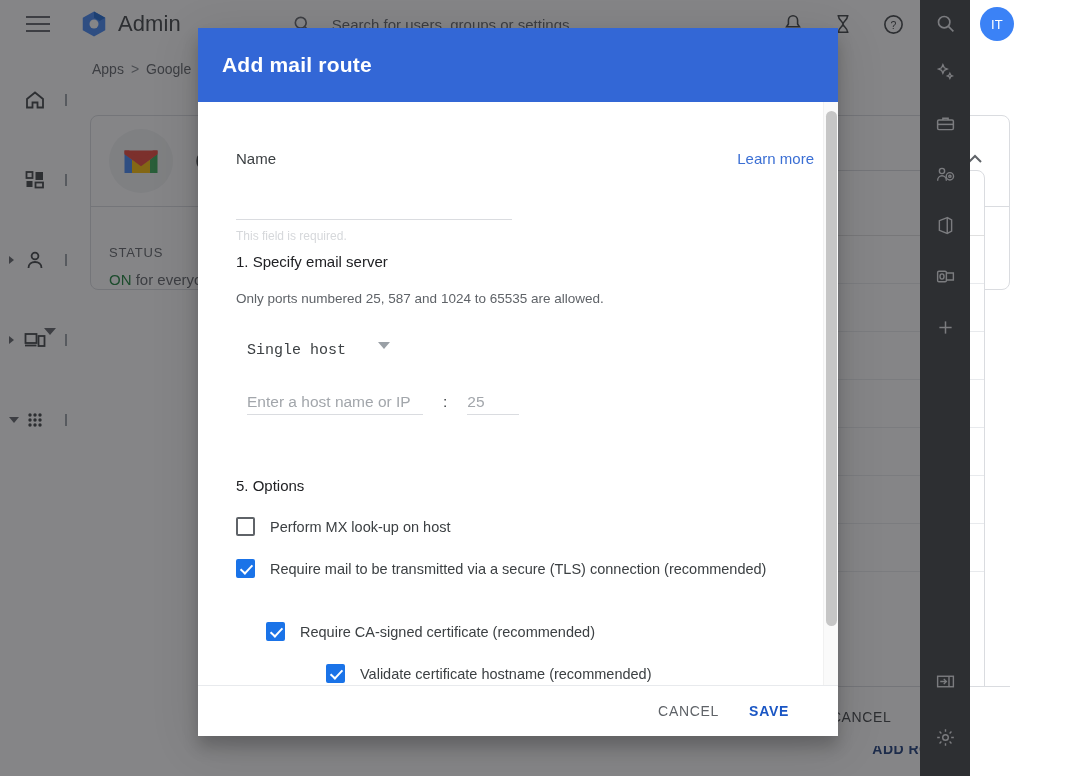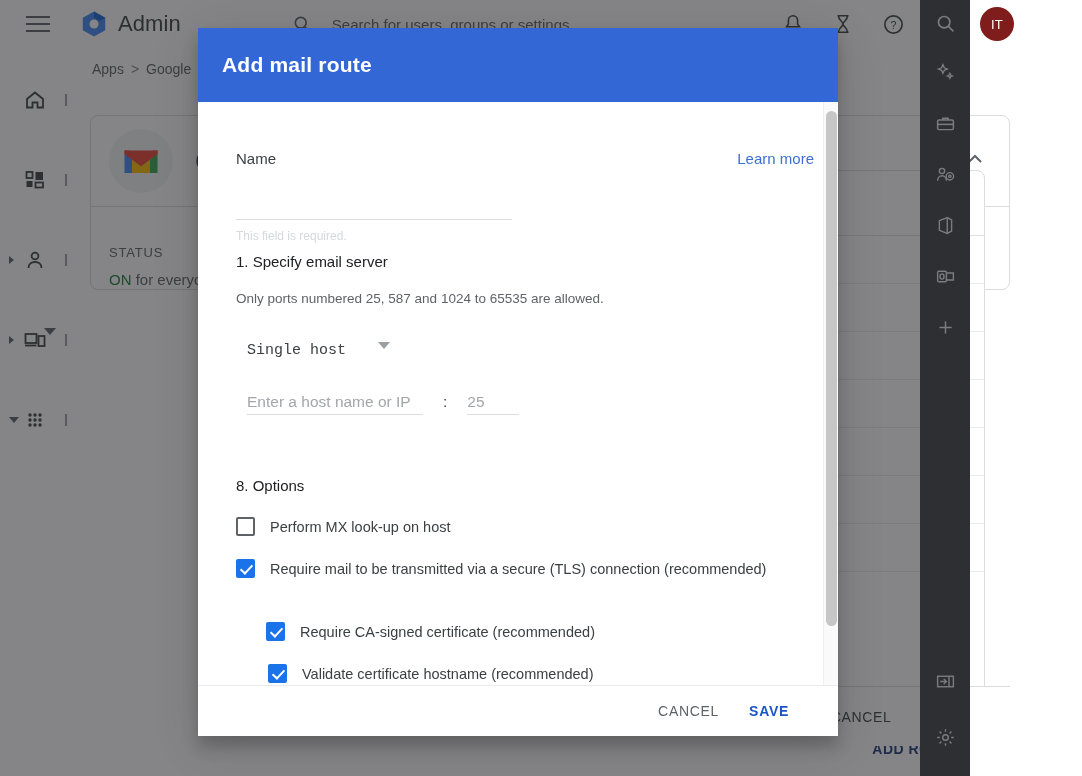--- a/index.html
+++ b/index.html
@@ -32,21 +32,21 @@
   .search-wrap {
     display: flex; align-items: center; gap: 20px;
     margin-left: 111px; width: 288px; height: 40px;
   }
   .search-input-txt { font-size: 15px; color: #5f6368; white-space: nowrap; }
 
   .hdr-icons { display: flex; align-items: center; gap: 24px; margin-left: auto; margin-right: 18px; }
   .hdr-ico { width: 26px; height: 26px; display: flex; align-items: center; justify-content: center; cursor: pointer; }
   .avatar {
     width: 34px; height: 34px; border-radius: 50%;
-    background: #7f1d1d; color: #fff; font-size: 13px; letter-spacing: .3px;
+    background: #3b82f6; color: #fff; font-size: 13px; letter-spacing: .3px;
     display: flex; align-items: center; justify-content: center; cursor: pointer;
   }
 
   
   .left-rail {
     position: absolute; left: 0; top: 48px; width: 70px; bottom: 0;
     background: #fff; padding-top: 32px;
   }
   .rail-item {
     position: relative; width: 70px; height: 40px;
@@ -178,21 +178,21 @@
   .port-input {
     width: 52px; height: 26px; border: none; border-bottom: 1px solid #dadce0;
     outline: none; background: transparent;
     font-family: "Liberation Sans", sans-serif; font-size: 15.5px; color: #3c4043;
   }
 
   .options-head { margin-top: 62px; font-size: 15px; color: #202124; }
 
   .cb-row { display: flex; align-items: center; gap: 15px; margin-top: 23px; cursor: pointer; }
   .cb-row.indent1 { margin-left: 30px; margin-top: 44px; }
-  .cb-row.indent2 { margin-left: 32px; }
+  .cb-row.indent2 { margin-left: 90px; }
   .cbox {
     width: 19px; height: 19px; border: 2px solid #5f6368; border-radius: 2px;
     background: #fff; flex: 0 0 19px; position: relative;
   }
   .cbox.checked { background: #1a73e8; border-color: #1a73e8; }
   .cbox.checked::after {
     content: ""; position: absolute; left: 5px; top: 1px;
     width: 5px; height: 10px; border: solid #fff; border-width: 0 2px 2px 0;
     transform: rotate(43deg);
   }
@@ -501,21 +501,21 @@
           <span class="host-type-val">Single host</span>
           <span class="caret-down"></span>
         </div>
 
         <div class="host-row">
           <input class="host-input" type="text" placeholder="Enter a host name or IP" style="">
           <span class="colon">:</span>
           <input class="port-input" type="text" placeholder="25" style="">
         </div>
 
-        <div class="options-head">8. Options</div>
+        <div class="options-head">5. Options</div>
 
         <div class="cb-row">
           <span class="cbox"></span>
           <span class="cb-label">Perform MX look-up on host</span>
         </div>
 
         <div class="cb-row">
           <span class="cbox checked"></span>
           <span class="cb-label">Require mail to be transmitted via a secure (TLS) connection (recommended)</span>
         </div>

